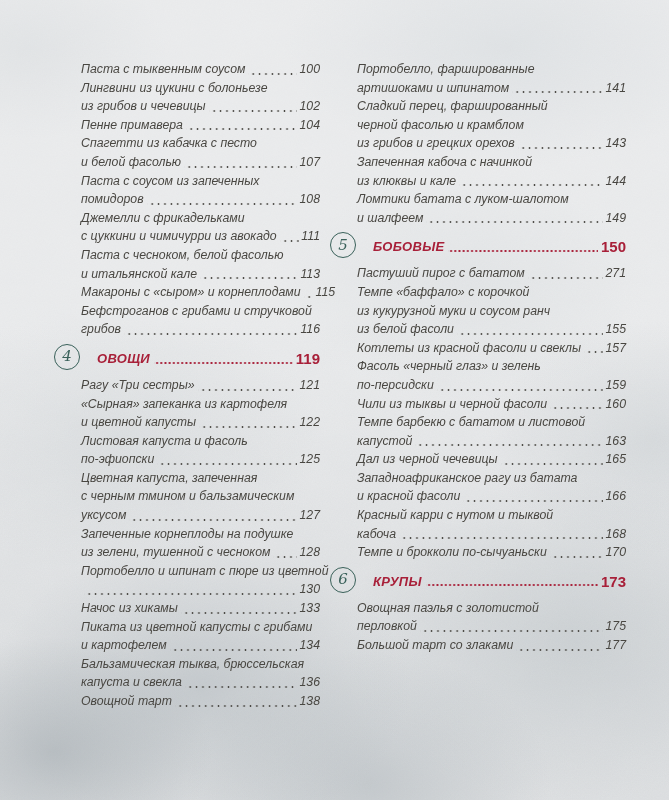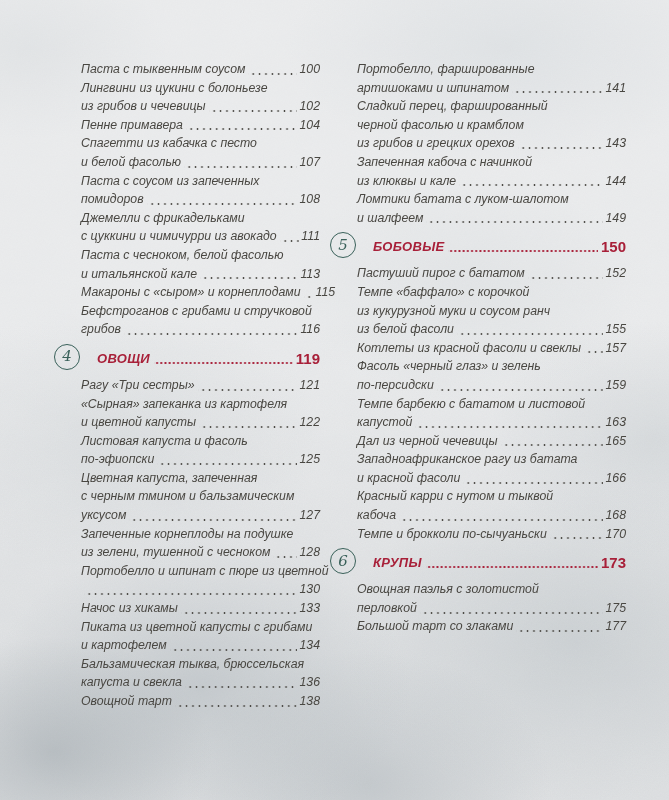--- a/index.html
+++ b/index.html
@@ -330,21 +330,21 @@
       <span class="num">5</span>
     </span>
     <span class="sec-title">БОБОВЫЕ</span>
     <span class="sec-leader"></span>
     <span class="sec-page">150</span>
   </div>
 <div class="entry">
           <div class="eline">
             <span class="t">Пастуший пирог с бататом</span>
             <span class="leader"></span>
-            <span class="pg">152</span>
+            <span class="pg">271</span>
           </div>
         </div>
         <div class="entry">
           <div class="eline">
             <span class="t">Темпе «баффало» с корочкой</span>
           </div>
           <div class="eline">
             <span class="t">из кукурузной муки и соусом ранч</span>
           </div>
           <div class="eline">
@@ -361,20 +361,27 @@
           </div>
         </div>
         <div class="entry">
           <div class="eline">
             <span class="t">Фасоль «черный глаз» и зелень</span>
           </div>
           <div class="eline">
             <span class="t">по-персидски</span>
             <span class="leader"></span>
             <span class="pg">159</span>
+          </div>
+        </div>
+        <div class="entry">
+          <div class="eline">
+            <span class="t">Чили из тыквы и черной фасоли</span>
+            <span class="leader"></span>
+            <span class="pg">160</span>
           </div>
         </div>
         <div class="entry">
           <div class="eline">
             <span class="t">Темпе барбекю с бататом и листовой</span>
           </div>
           <div class="eline">
             <span class="t">капустой</span>
             <span class="leader"></span>
             <span class="pg">163</span>

